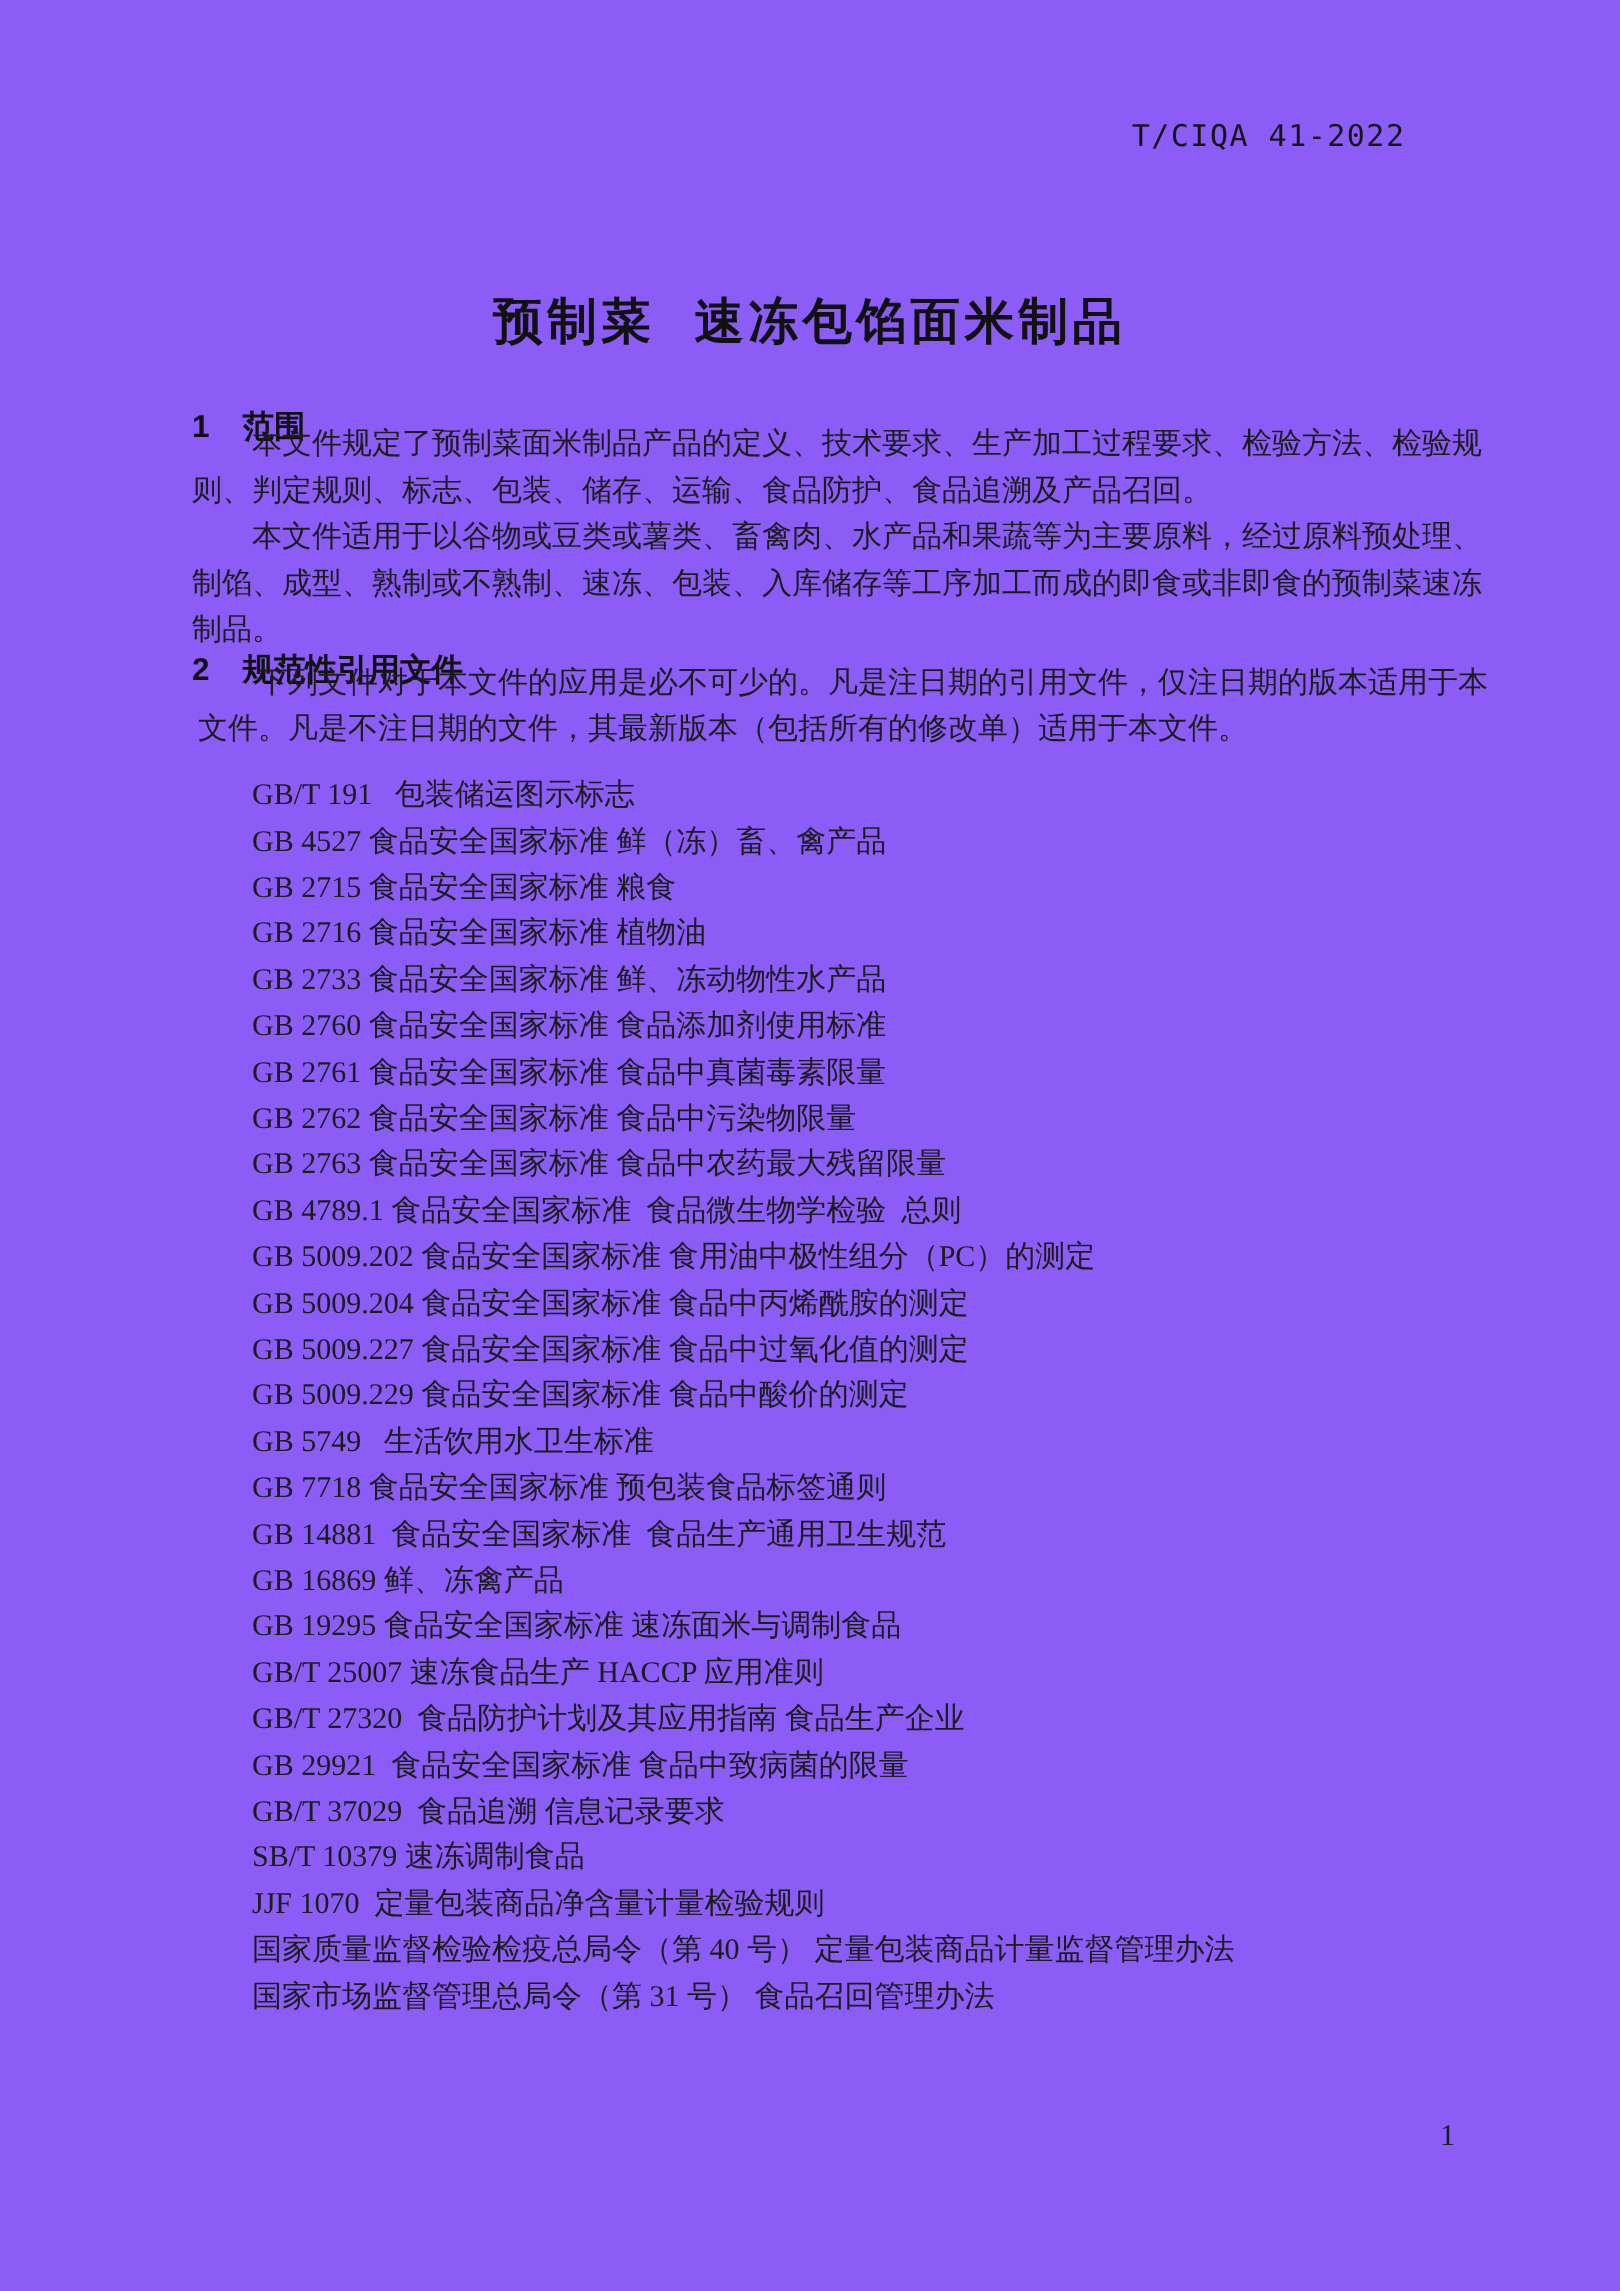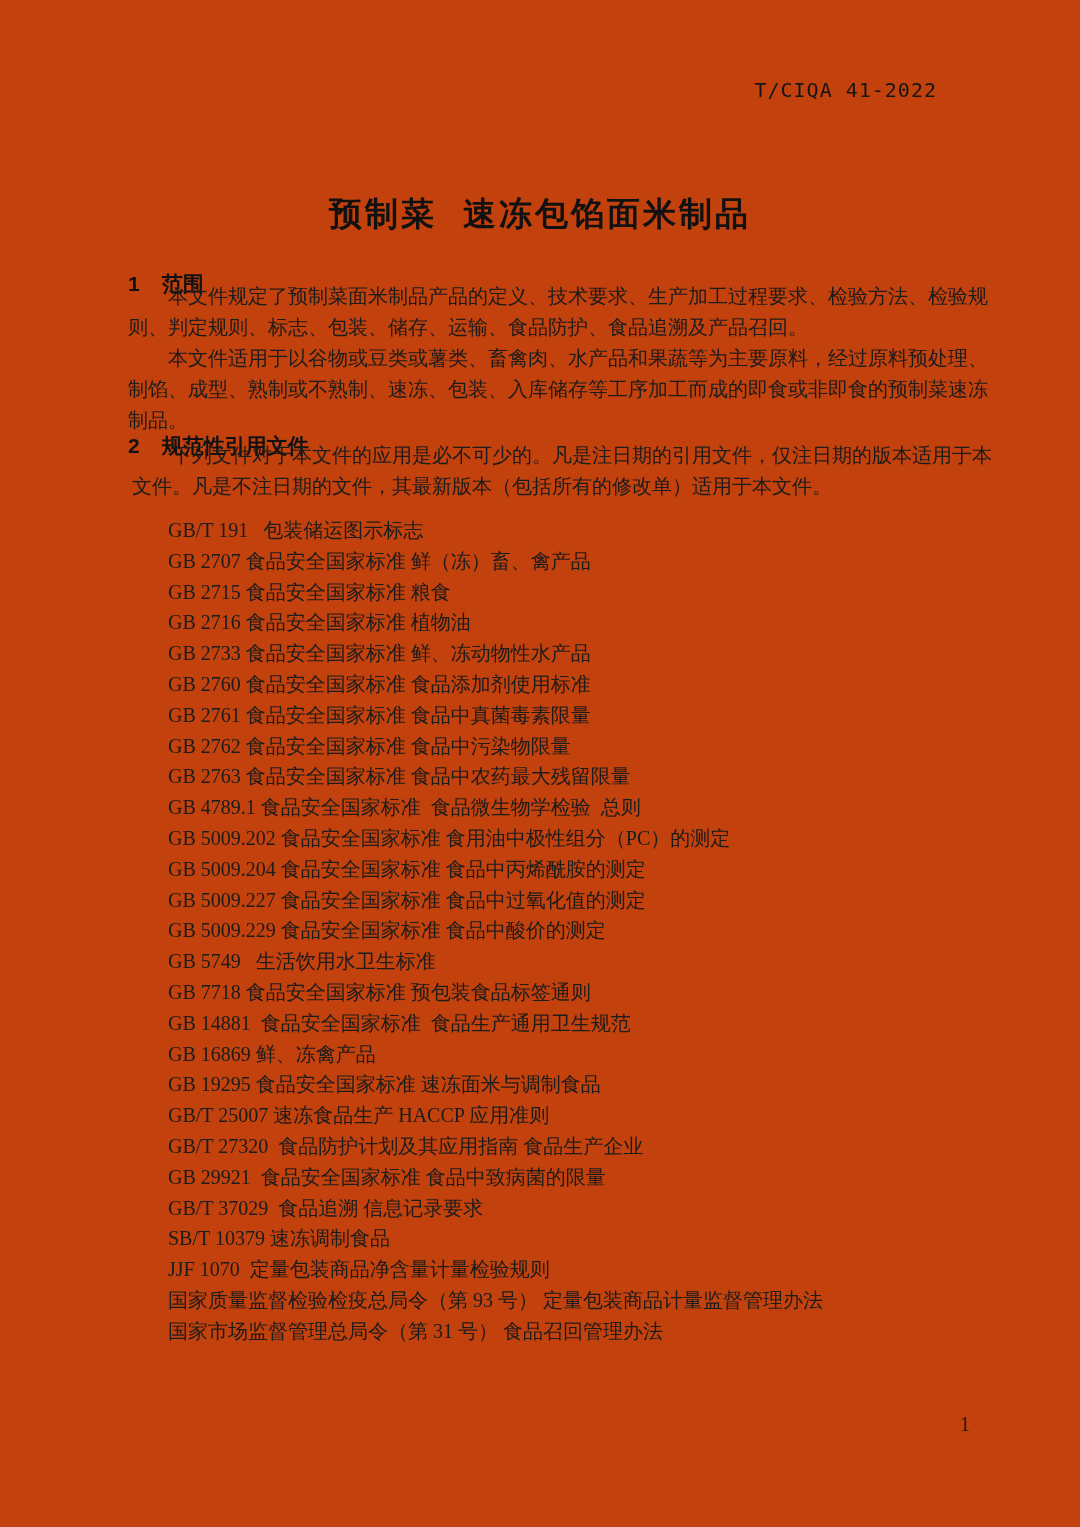--- a/index.html
+++ b/index.html
@@ -1,20 +1,20 @@
 <!DOCTYPE html>
 <html lang="zh"><head>
 <meta charset="utf-8">
 <style>
   html,body { margin:0; padding:0; background:#ffffff; }
   .page {
     position:relative;
     width:1080px;
     height:1527px;
-    background:#c2410c;
+    background:#8b5cf6;
     color:#1c1c1c;
     font-family:"Liberation Serif", serif;
     overflow:hidden;
   }
   .doc-code {
     position:absolute;
     top:78px;
     right:143px;
     font-family:"DejaVu Sans Mono", monospace;
     font-size:20px;
@@ -93,21 +93,21 @@
   <p class="body-para" style="top:281px; margin:0;">本文件规定了预制菜面米制品产品的定义、技术要求、生产加工过程要求、检验方法、检验规则、判定规则、标志、包装、储存、运输、食品防护、食品追溯及产品召回。</p>
 
   <div class="section-heading" style="top:432px;">
     <span class="sec-num">2</span><span>规范性引用文件</span>
   </div>
 
   <p class="body-para" style="top:436px; margin:4px;">下列文件对于本文件的应用是必不可少的。凡是注日期的引用文件，仅注日期的版本适用于本文件。凡是不注日期的文件，其最新版本（包括所有的修改单）适用于本文件。</p>
 
   <div class="ref-list">
     <div class="ref-line">GB/T 191   包装储运图示标志</div>
-    <div class="ref-line">GB 2707 食品安全国家标准 鲜（冻）畜、禽产品</div>
+    <div class="ref-line">GB 4527 食品安全国家标准 鲜（冻）畜、禽产品</div>
     <div class="ref-line">GB 2715 食品安全国家标准 粮食</div>
     <div class="ref-line">GB 2716 食品安全国家标准 植物油</div>
     <div class="ref-line">GB 2733 食品安全国家标准 鲜、冻动物性水产品</div>
     <div class="ref-line">GB 2760 食品安全国家标准 食品添加剂使用标准</div>
     <div class="ref-line">GB 2761 食品安全国家标准 食品中真菌毒素限量</div>
     <div class="ref-line">GB 2762 食品安全国家标准 食品中污染物限量</div>
     <div class="ref-line">GB 2763 食品安全国家标准 食品中农药最大残留限量</div>
     <div class="ref-line">GB 4789.1 食品安全国家标准  食品微生物学检验  总则</div>
     <div class="ref-line">GB 5009.202 食品安全国家标准 食用油中极性组分（PC）的测定</div>
     <div class="ref-line">GB 5009.204 食品安全国家标准 食品中丙烯酰胺的测定</div>
@@ -117,19 +117,19 @@
     <div class="ref-line">GB 7718 食品安全国家标准 预包装食品标签通则</div>
     <div class="ref-line">GB 14881  食品安全国家标准  食品生产通用卫生规范</div>
     <div class="ref-line">GB 16869 鲜、冻禽产品</div>
     <div class="ref-line">GB 19295 食品安全国家标准 速冻面米与调制食品</div>
     <div class="ref-line">GB/T 25007 速冻食品生产 HACCP 应用准则</div>
     <div class="ref-line">GB/T 27320  食品防护计划及其应用指南 食品生产企业</div>
     <div class="ref-line">GB 29921  食品安全国家标准 食品中致病菌的限量</div>
     <div class="ref-line">GB/T 37029  食品追溯 信息记录要求</div>
     <div class="ref-line">SB/T 10379 速冻调制食品</div>
     <div class="ref-line">JJF 1070  定量包装商品净含量计量检验规则</div>
-    <div class="ref-line">国家质量监督检验检疫总局令（第 93 号） 定量包装商品计量监督管理办法</div>
+    <div class="ref-line">国家质量监督检验检疫总局令（第 40 号） 定量包装商品计量监督管理办法</div>
     <div class="ref-line">国家市场监督管理总局令（第 31 号） 食品召回管理办法</div>
   </div>
 
   <div class="page-number">1</div>
 
 </div>
 
 </body></html>

